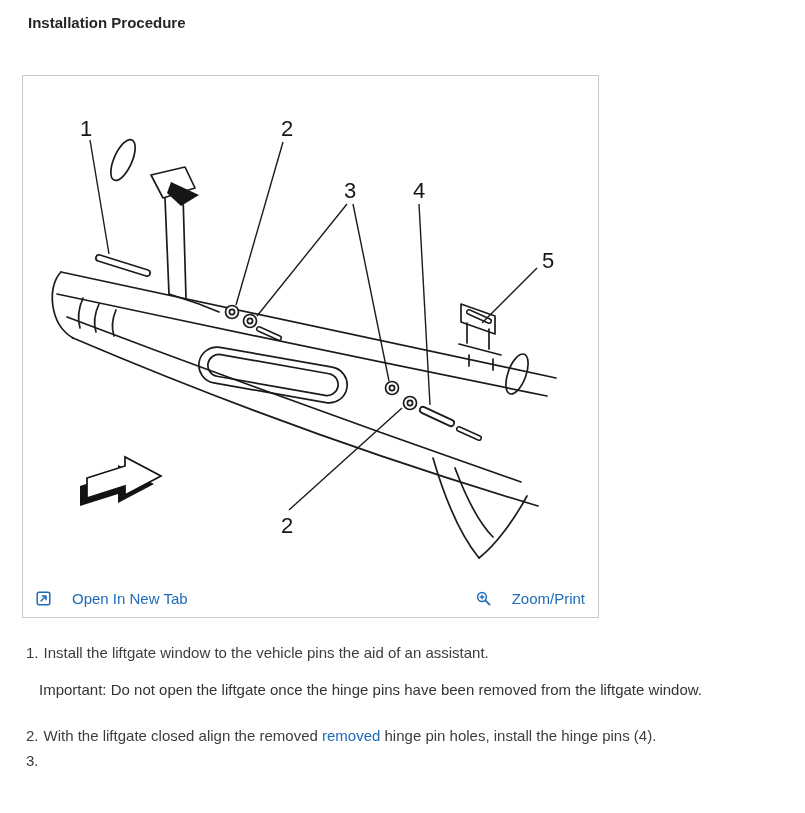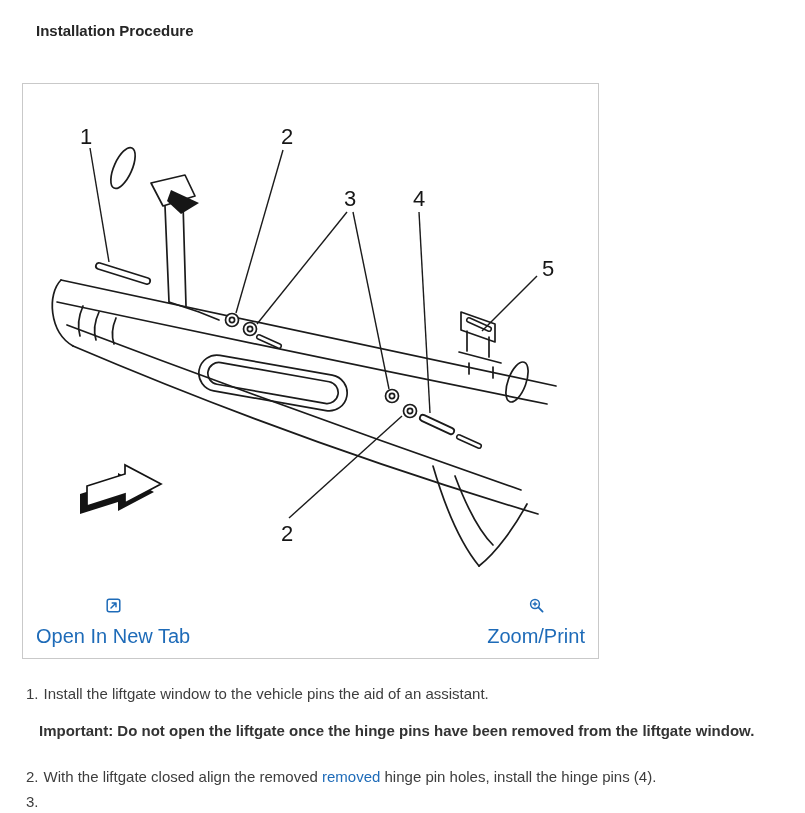--- a/index.html
+++ b/index.html
@@ -3,21 +3,21 @@
 <meta charset="utf-8">
 <style>
   html,body{margin:0;padding:0;background:#ffffff;}
   body{
     width:805px;height:813px;
     font-family:"Liberation Sans",sans-serif;
     color:#3d3d3d;
     overflow:hidden;
   }
   .title{
-    margin:12px;
+    margin:4px;
     padding:10px 0 0 24px;
     font-size:15px;
     font-weight:bold;
     color:#262626;
   }
   .figure-box{
     margin:44px 0 0 22px;
     width:575px;
     border:1px solid #c9c9c9;
     background:#ffffff;
@@ -27,39 +27,38 @@
   .diagram svg{display:block;}
   .figure-footer{
     display:flex;
     justify-content:space-between;
     align-items:center;
     padding:2px 13px 10px 13px;
   }
   .fig-link{
     display:inline-flex;
     align-items:center;
-    gap:12px;
+    gap:21px;
     color:#1e6bb8;
-    font-size:20px;
+    font-size:15px;
     cursor:pointer;
     text-decoration:none;
-    flex-direction:column;
   }
   .fig-link svg{display:block;}
   .steps{
     margin:24px 0 0 26px;
     font-size:15px;
     line-height:1.5;
     width:740px;
   }
   .step{display:flex;}
   .step .num{flex:0 0 auto;margin-right:5px;}
   .step + .step{margin-top:2px;}
   .important{
-    font-weight:bold;
+    font-weight:normal;
     color:#333333;
     margin:14px 0 24px 13px;
   }
   .inline-link{
     color:#1e6bb8;
     text-decoration:none;
     cursor:pointer;
   }
 </style>
 </head>

